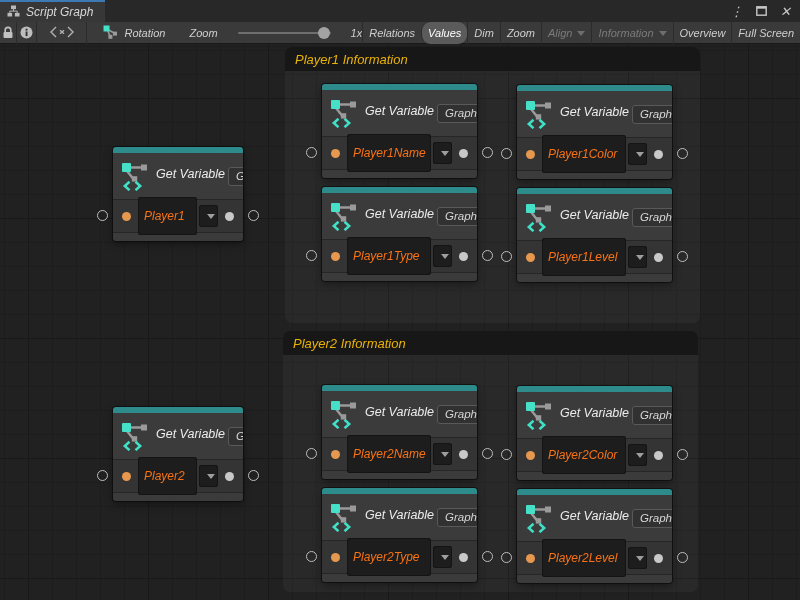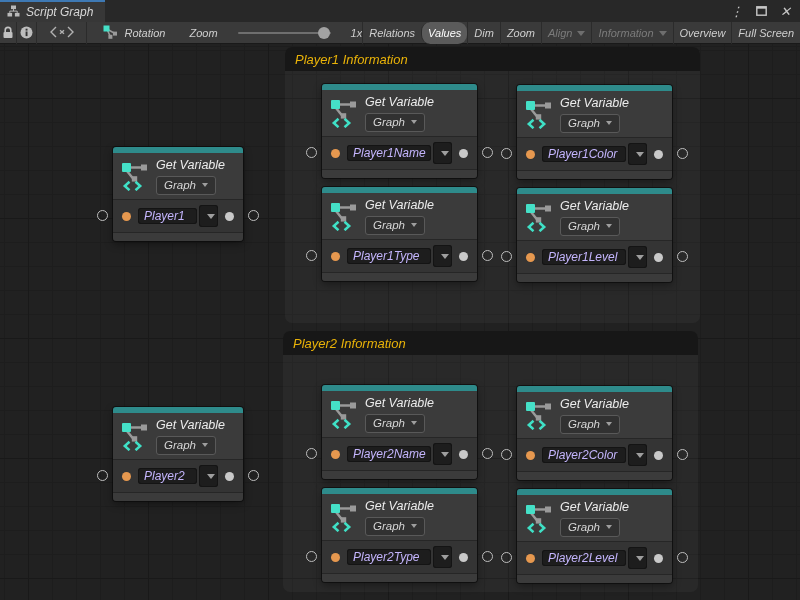--- a/index.html
+++ b/index.html
@@ -52,35 +52,35 @@
   .group-header { height:24px; background:#171717; border-radius:7px 7px 0 0; display:flex;
     align-items:center; padding-left:10px; color:#eab308; font-size:13px; }
 
   
   .node { position:absolute; z-index:2; border-radius:3px; overflow:hidden;
     box-shadow:0 0 0 1px rgba(10,10,10,0.7), 0 3px 8px rgba(0,0,0,0.4); }
   .node-bar { height:6px; background:#2e8b8b; }
   .node-head { height:46px; background:#3b3b3b; display:flex; align-items:center; gap:7px;
     padding:0 8px; }
   .node-icon { width:28px; height:30px; flex-shrink:0; display:flex; align-items:center; }
-  .node-headcol { display:flex; flex-direction:column; gap:3px; min-width:0; }
+  .node-headcol { display:flex; gap:3px; min-width:0; }
   .node-title { color:#ececec; font-size:12.5px; line-height:15px; white-space:nowrap; }
   .chip { display:inline-flex; align-items:center; width:fit-content; padding:1px 7px 2px;
     background:#313131; border:1px solid #595959; border-radius:3px; color:#d6d6d6;
     font-size:11.5px; line-height:14px; }
   .chip .tri { margin-left:6px; border-left-width:3.5px; border-right-width:3.5px;
     border-top-width:4.5px; }
   .node-row { height:34px; background:#343434; border-top:1px solid #262626;
     border-bottom:1px solid #262626; display:flex; align-items:center; padding:0 9px; }
   .dot { width:9px; height:9px; border-radius:50%; flex-shrink:0; }
   .dot.orange { background:#e6984f; margin-right:7px; }
   .dot.gray { background:#c9c9c9; margin-left:7px; }
-  .vsel { flex:1; height:16px; background:#1d1d1d; border-radius:3px;
+  .vsel { flex:1; height:38px; background:#1d1d1d; border-radius:3px;
     box-shadow:inset 0 0 0 1px #141414; display:flex; align-items:center; padding:0 6px;
-    color:#c4b5fd; font-size:12px; white-space:nowrap; overflow:hidden; min-width:0; }
+    color:#f97316; font-size:12px; white-space:nowrap; overflow:hidden; min-width:0; }
   .vsel-arrow { width:19px; height:22px; background:#1d1d1d; border-radius:3px;
     box-shadow:inset 0 0 0 1px #141414; margin-left:2px; display:flex; align-items:center;
     justify-content:center; flex-shrink:0; }
   .node-foot { height:8px; background:#3b3b3b; }
   .ring { position:absolute; z-index:2; width:11px; height:11px; border:1.5px solid #bdbdbd;
     border-radius:50%; }
 </style>
 </head>
 <body>
 

